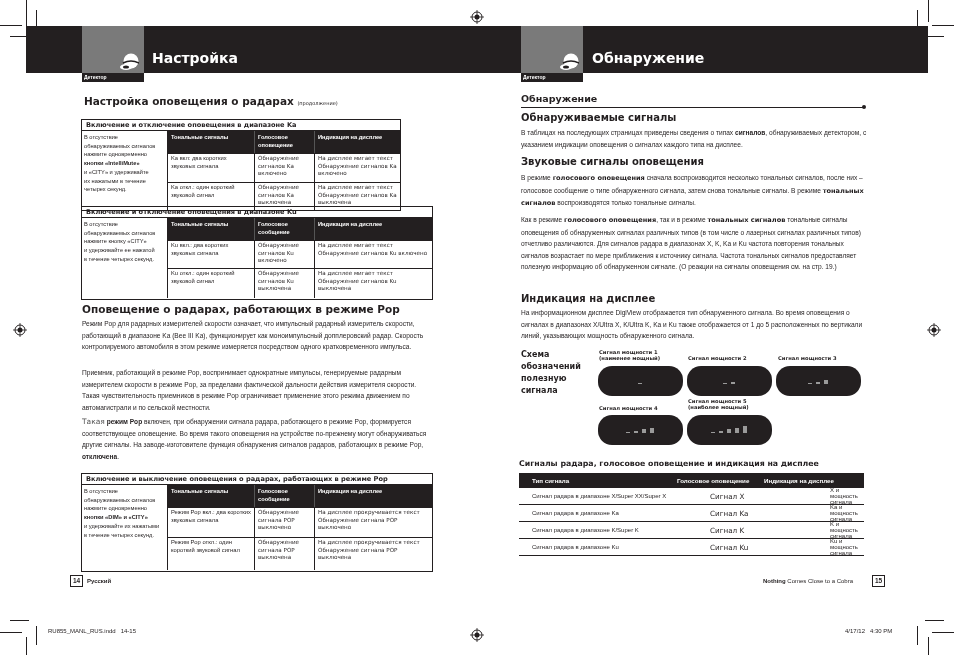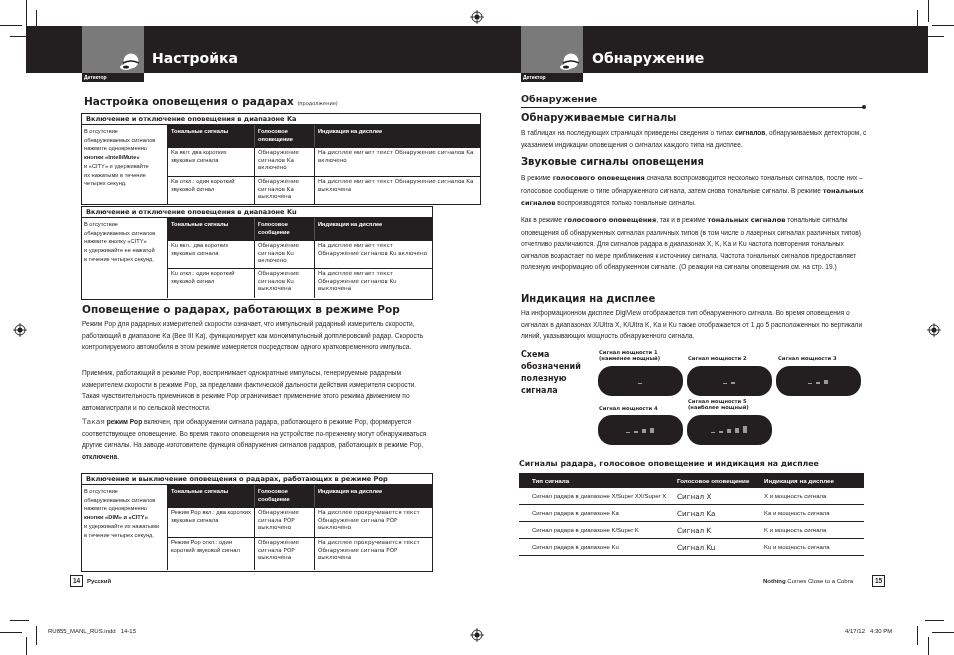--- a/index.html
+++ b/index.html
@@ -47,21 +47,21 @@
   .slug { position: absolute; font-size: 6px; color: #231f20; font-family: "Liberation Sans", sans-serif; }
 
   
   .sig-box { position: absolute; width: 85px; height: 30px; background: #231f20; border-radius: 14px; }
   .sig-lbl { position: absolute; font-family: "DejaVu Sans", sans-serif; font-weight: bold; font-size: 5.2px; line-height: 6px; white-space: nowrap; }
   .bar { position: absolute; width: 4px; background: #9a9a9a; }
 
   
   .rtbl { position: absolute; left: 519px; top: 473px; width: 345px; }
   .rtbl-head { display: flex; background: #231f20; color: #fff; font-size: 6.2px; font-weight: bold; height: 15px; align-items: center; }
-  .rtbl-row { display: flex; border-bottom: 1px solid #231f20; height: 17px; align-items: center; font-size: 6px; }
+  .rtbl-row { display: flex; border-bottom: 1px solid #231f20; height: 17px; align-items: center; font-size: 6px; gap: 33px; }
   .rc1 { width: 158px; padding-left: 13px; }
   .rc2 { width: 85px; }
   .rc3 { flex: 1; padding-left: 2px; }
   .rtbl-row .rc2 { font-family: "DejaVu Sans", sans-serif; font-size: 7.2px; }
 </style>
 </head>
 <body>
 
 <div class="crop" style="left:26px;top:0;width:1px;height:26px;"></div>
 <div class="crop" style="left:0;top:25px;width:22px;height:1px;"></div>
@@ -122,21 +122,21 @@
 <svg class="hdr-icon" style="left:559px;" viewBox="0 0 20 20">
     <circle cx="12" cy="9" r="7.5" fill="#fff"></circle>
     <path d="M4 11 q8 -4 16 0" stroke="#231f20" stroke-width="1.5" fill="none"></path>
     <ellipse cx="7" cy="15" rx="6" ry="3" fill="#fff"></ellipse>
     <ellipse cx="7" cy="15" rx="3" ry="1.6" fill="#231f20"></ellipse>
   </svg>
 <div class="hdr-title" style="left:592px;">Обнаружение</div>
 
 <h2 class="sec" style="left:84px;top:95px;"><span>Настройка оповещения о радарах</span> <small>(продолжение)</small></h2>
 
-<div class="tbl" style="left:81px;top:113px;width:400px;height:92px;">
+<div class="tbl" style="left:81px;top:119px;width:320px;height:92px;">
   <div class="tbl-cap">Включение и отключение оповещения в диапазоне Ka</div>
   <div class="tbl-body">
     <div class="tbl-left">
       <div>В отсутствие</div>
       <div>обнаруживаемых сигналов</div>
       <div>нажмите одновременно</div>
       <div style="font-weight:bold;">кнопки «IntelliMute»</div>
       <div>и «CITY» и удерживайте</div>
       <div>их нажатыми в течение</div>
       <div>четырех секунд.</div>

